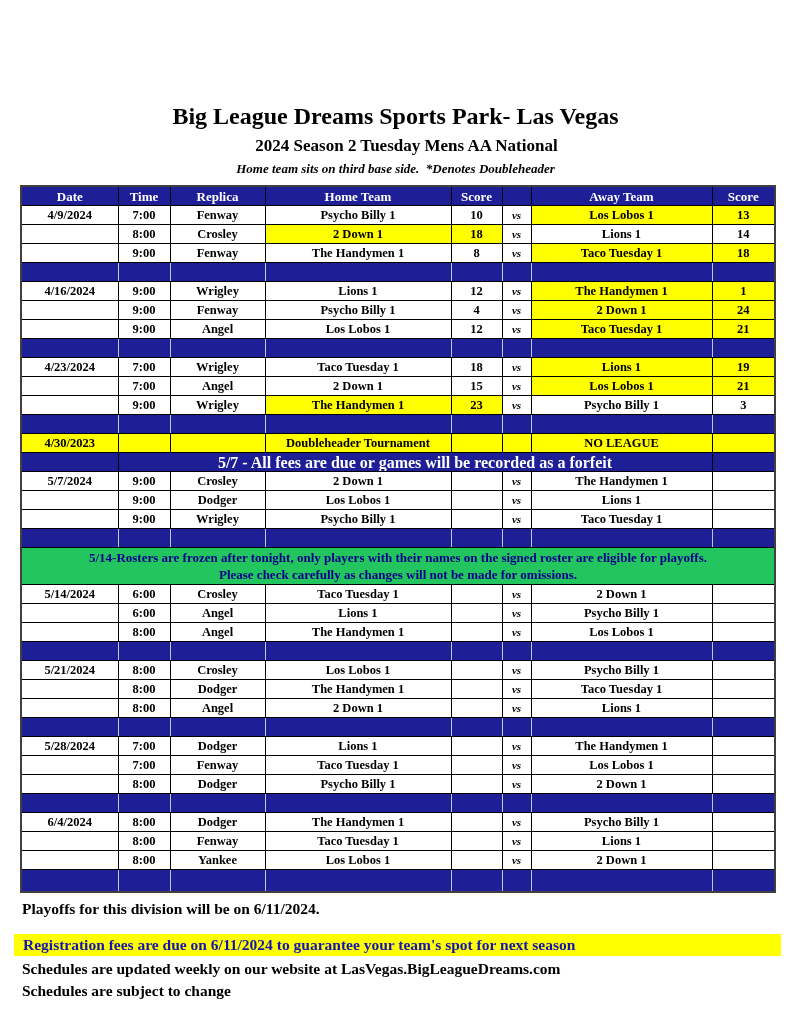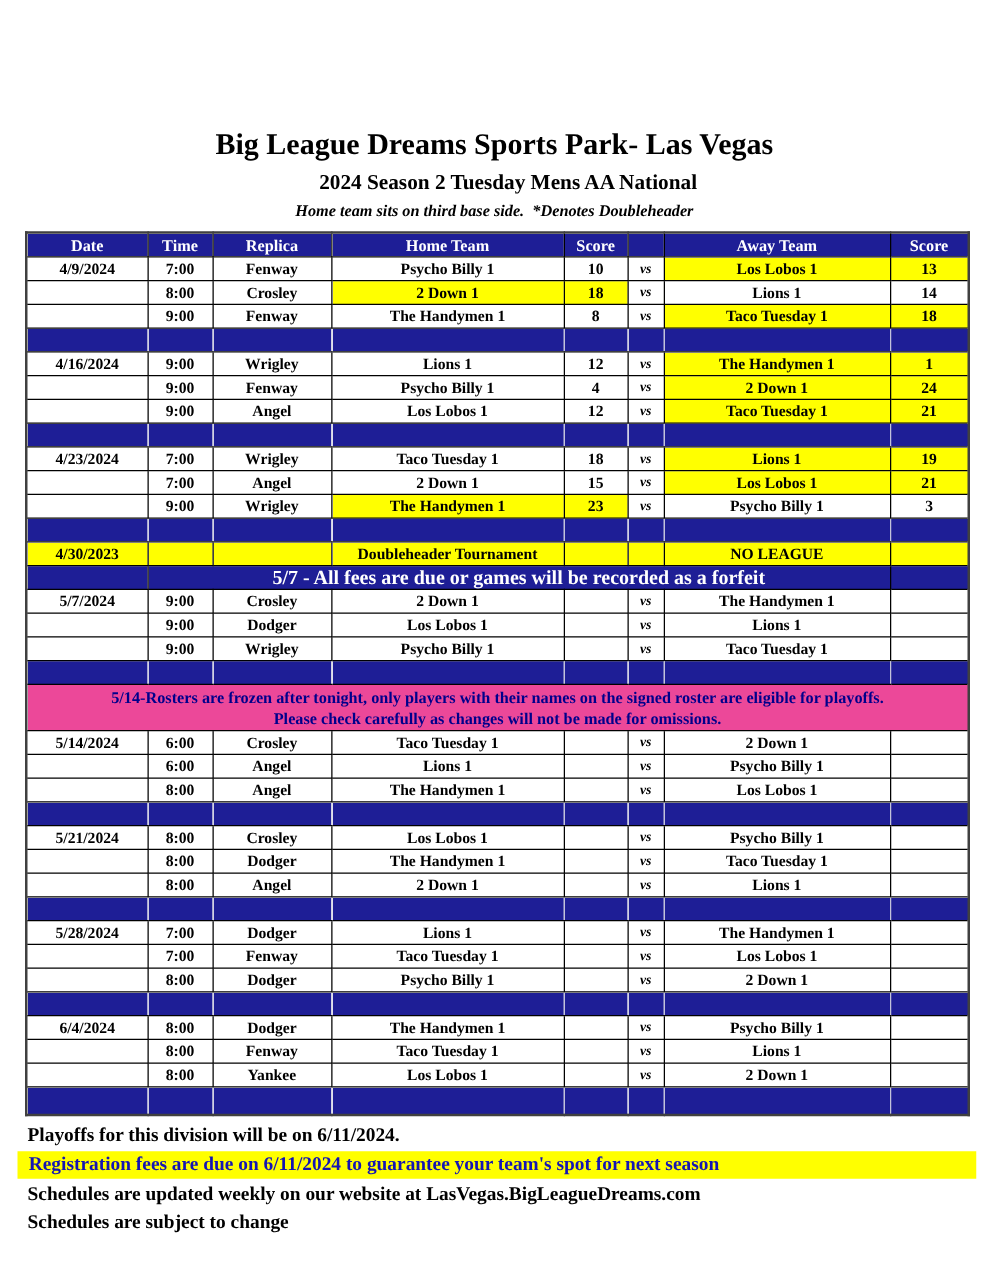--- a/index.html
+++ b/index.html
@@ -15,25 +15,25 @@
   td{border:1px solid #000;height:18px;padding:0 1px;text-align:center;vertical-align:middle;
      font-weight:bold;font-size:12.5px;line-height:17px;overflow:hidden;white-space:nowrap;}
   thead td{background:#1E1E96;color:#ffffff;font-size:13px;}
   td.hl{background:#FFFF00;}
   td.vs{font-style:italic;font-size:11px;}
   tr.sep td{background:#1E1E96;border-color:#c2c2da;border-top-color:#000;border-bottom-color:#000;}
   tr.sep.tall td{height:21px;}
   td.navy{background:#1E1E96;}
   td.navy-banner{background:#1E1E96;color:#ffffff;font-size:16px;}
   tr.yellow-row td{background:#FFFF00;}
-  td.red-banner{background:#ec4899;color:#00008B;height:36px;font-size:13px;line-height:17.5px;white-space:normal;}
+  td.red-banner{background:#22c55e;color:#00008B;height:36px;font-size:13px;line-height:17.5px;white-space:normal;}
 
   .footer{margin-top:5px;}
   .f-line{margin:1px 0 1px 22px;font-size:15.5px;font-weight:bold;line-height:21px;}
-  .f-hl{margin:2px 10px 2px 14px;padding-left:9px;background:#FFFF00;color:#1414B4;
+  .f-hl{margin:15px 10px 2px 14px;padding-left:9px;background:#FFFF00;color:#1414B4;
         font-size:15.5px;font-weight:bold;line-height:22px;font-family:Liberation Serif, serif;}
 </style>
 </head>
 <body>
 
 <div class="page">
 
   <div class="titles">
     <div class="title">Big League Dreams Sports Park- Las Vegas</div>
     <div class="subtitle">2024 Season 2 Tuesday Mens AA National</div>

